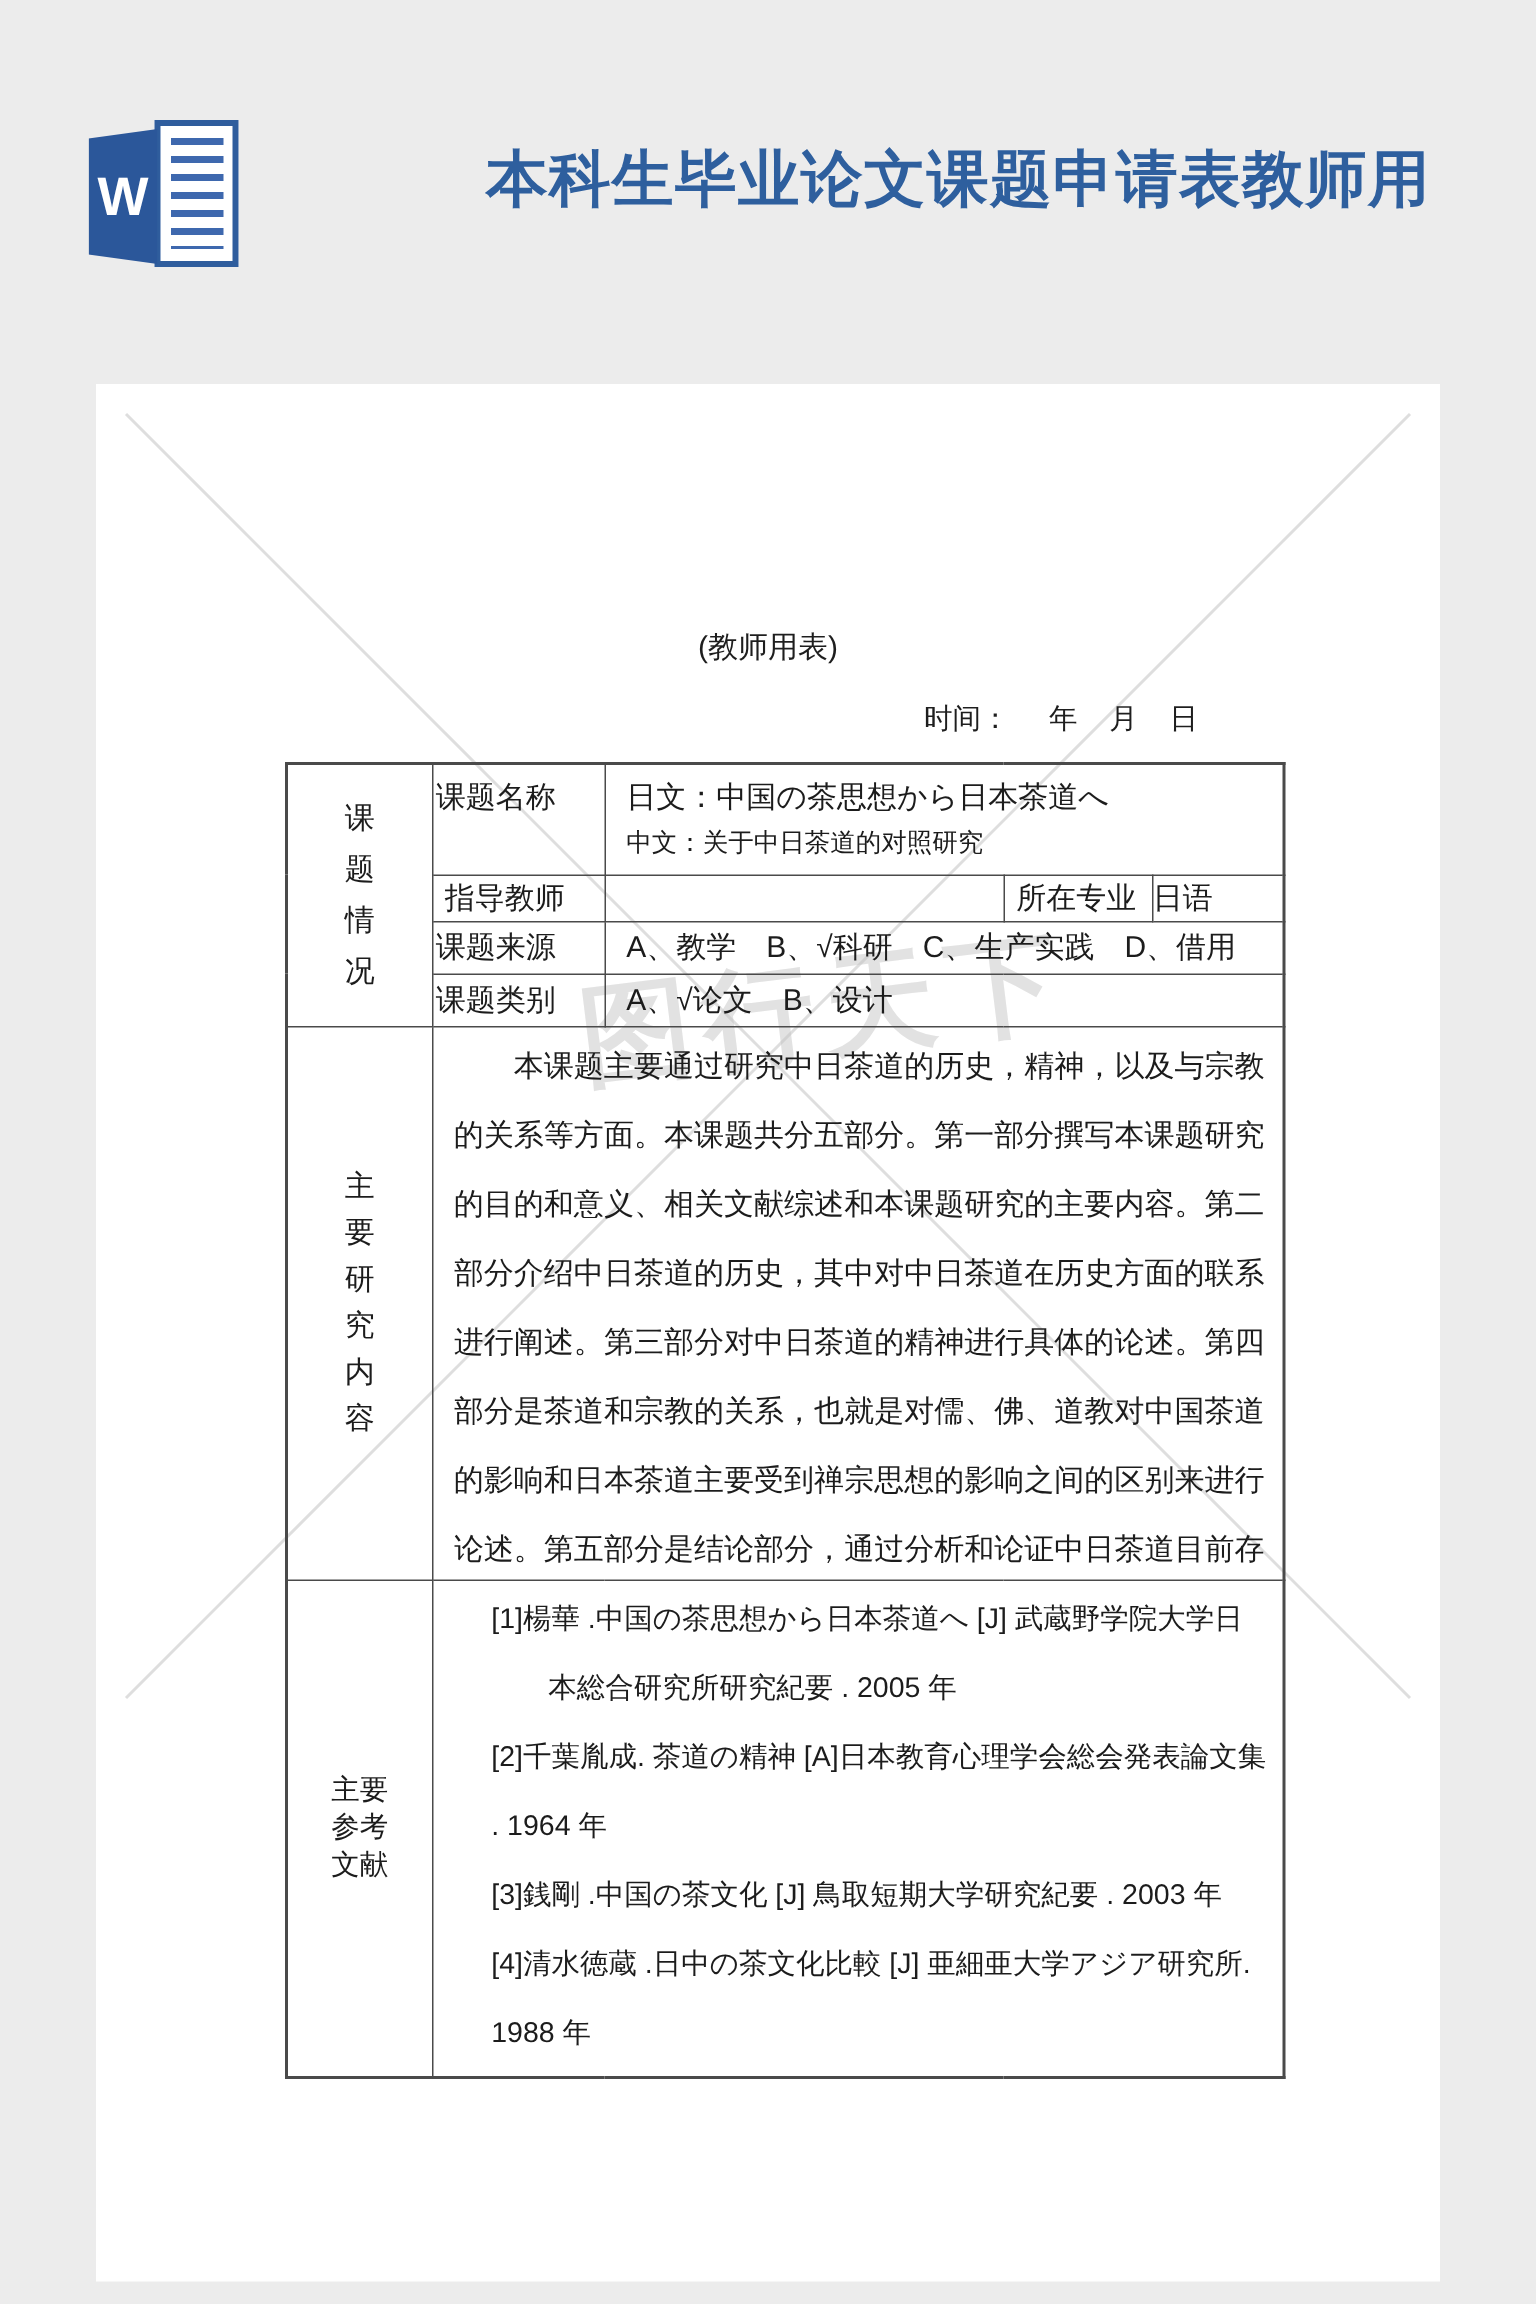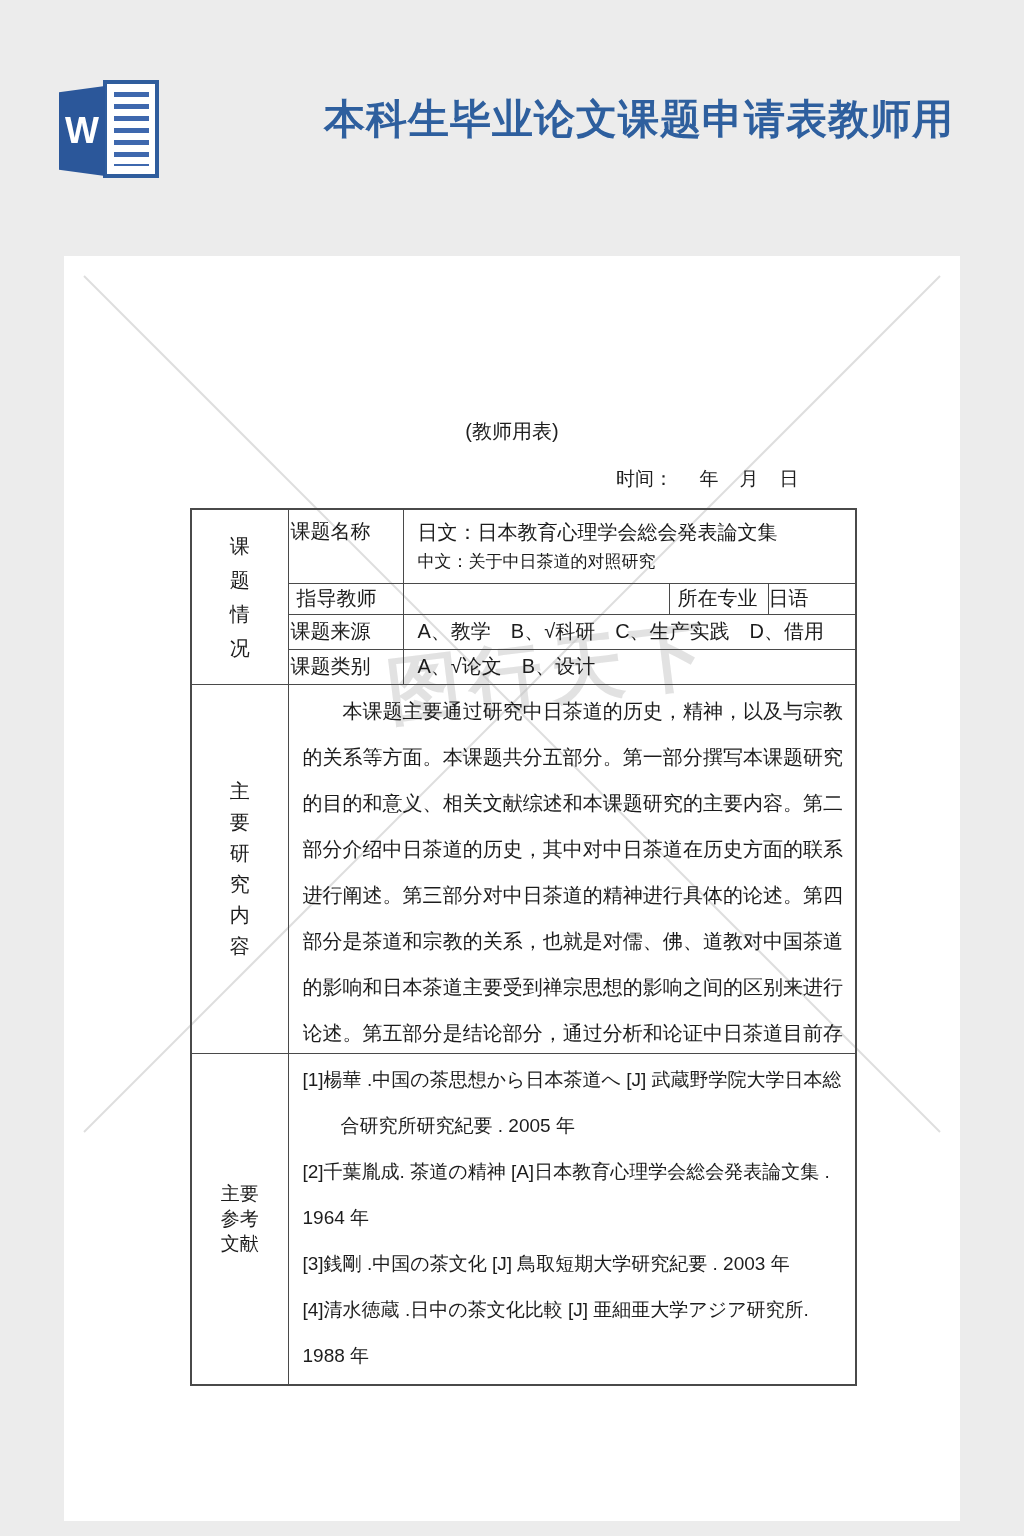--- a/index.html
+++ b/index.html
@@ -55,21 +55,21 @@
   .r2 .lbl { padding-left:8px;margin-left:12px; }
   .center { text-align:left; padding-left:0; }
   .side { text-align:center; vertical-align:middle; padding:0; }
   .vstack .vline { text-align:center; }
   .vs-topic .vline { line-height:34px; font-size:20px; }
   .vs-research .vline { line-height:31px; font-size:20px; }
   .vs-ref .vline { line-height:25px; font-size:19px; }
   .paracell { vertical-align:top; padding:2px 12px 0 14px; }
   .para { font-size:20px; line-height:46px; text-indent:2em; text-align:justify; height:364px; overflow:hidden; }
   .refcell { vertical-align:top; padding:2px 10px 0 14px; }
-  .refs { font-size:19px; line-height:46px; height:326px; overflow:hidden; }
+  .refs { font-size:19px; line-height:46px; height:326px; overflow:hidden;margin-left:25px; }
   .ref-item { padding-left:0; }
   .refs .ref-item:first-child { padding-left:2em; text-indent:-2em; }
 </style>
 </head>
 <body>
 
 <div class="header">
   <div class="word-icon">
     <div class="wdoc">
       <div class="wlines"></div>
@@ -107,21 +107,21 @@
       <td class="side" rowspan="4">
         <div class="vstack vs-topic">
               <div class="vline">课</div>
               <div class="vline">题</div>
               <div class="vline">情</div>
               <div class="vline">况</div>
             </div>
       </td>
       <td class="lbl">课题名称</td>
       <td class="val" colspan="3">
-        <div class="jp">日文：日本教育心理学会総会発表論文集</div>
+        <div class="jp">日文：中国の茶思想から日本茶道へ</div>
         <div class="cn">中文：关于中日茶道的对照研究</div>
       </td>
     </tr>
     <tr class="r2">
       <td class="lbl">指导教师</td>
       <td class="val"></td>
       <td class="lbl">所在专业</td>
       <td class="center">日语</td>
     </tr>
     <tr class="r3">

